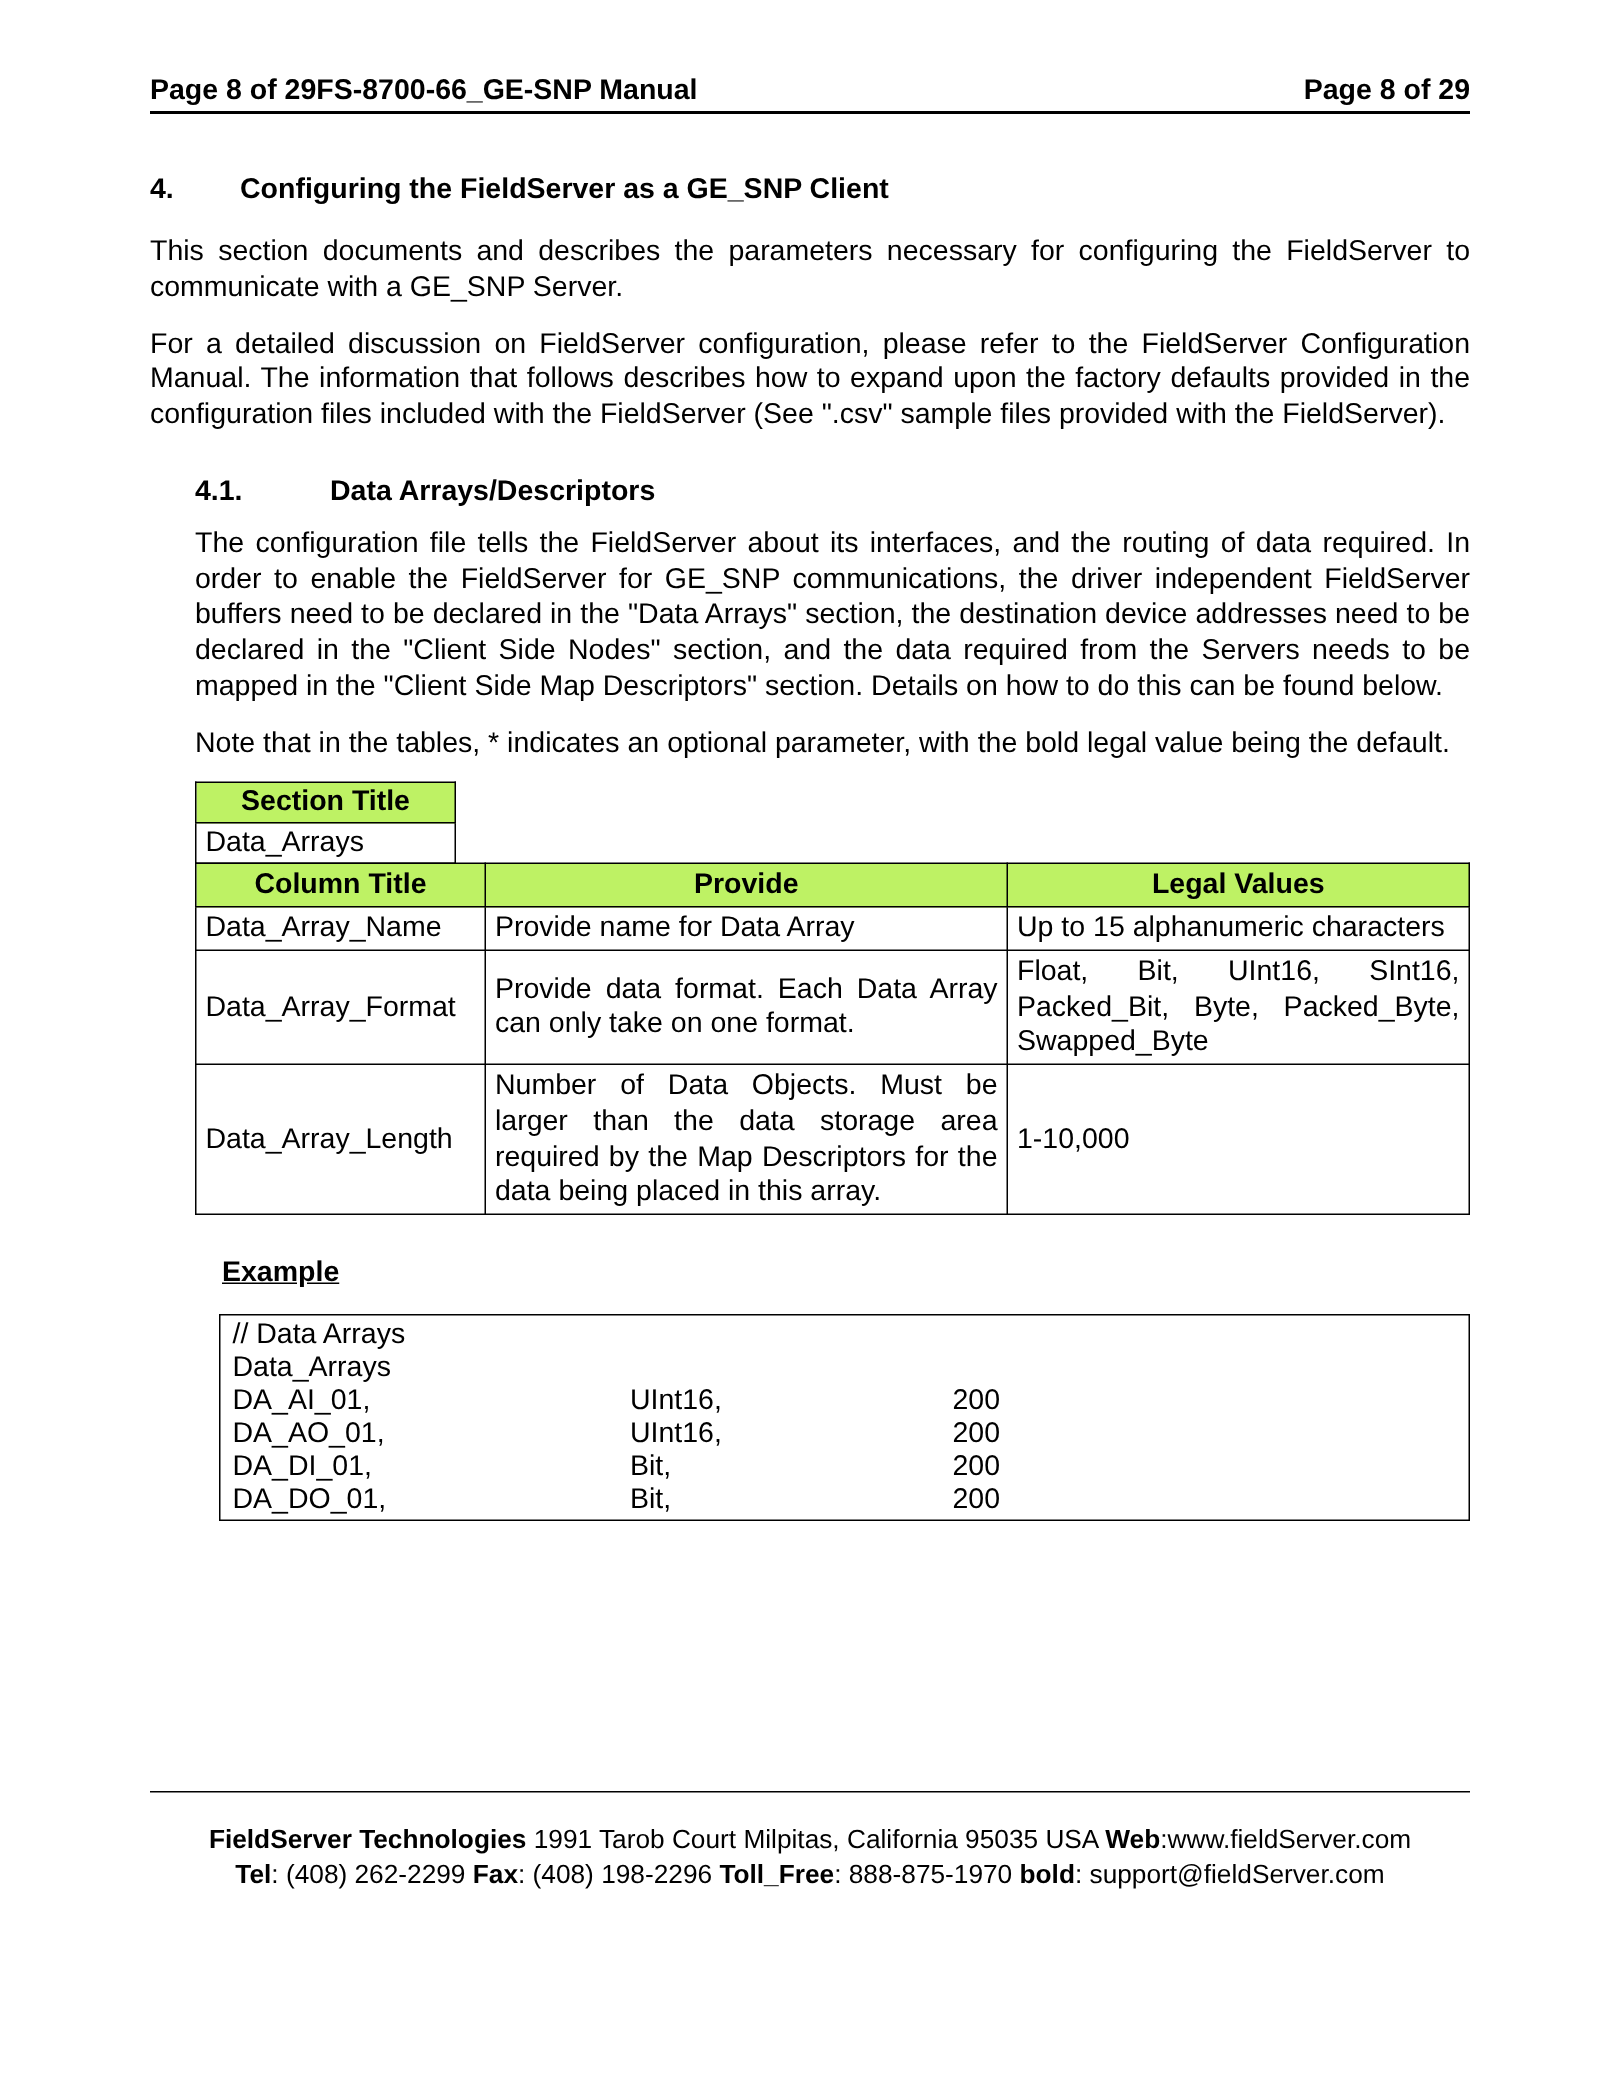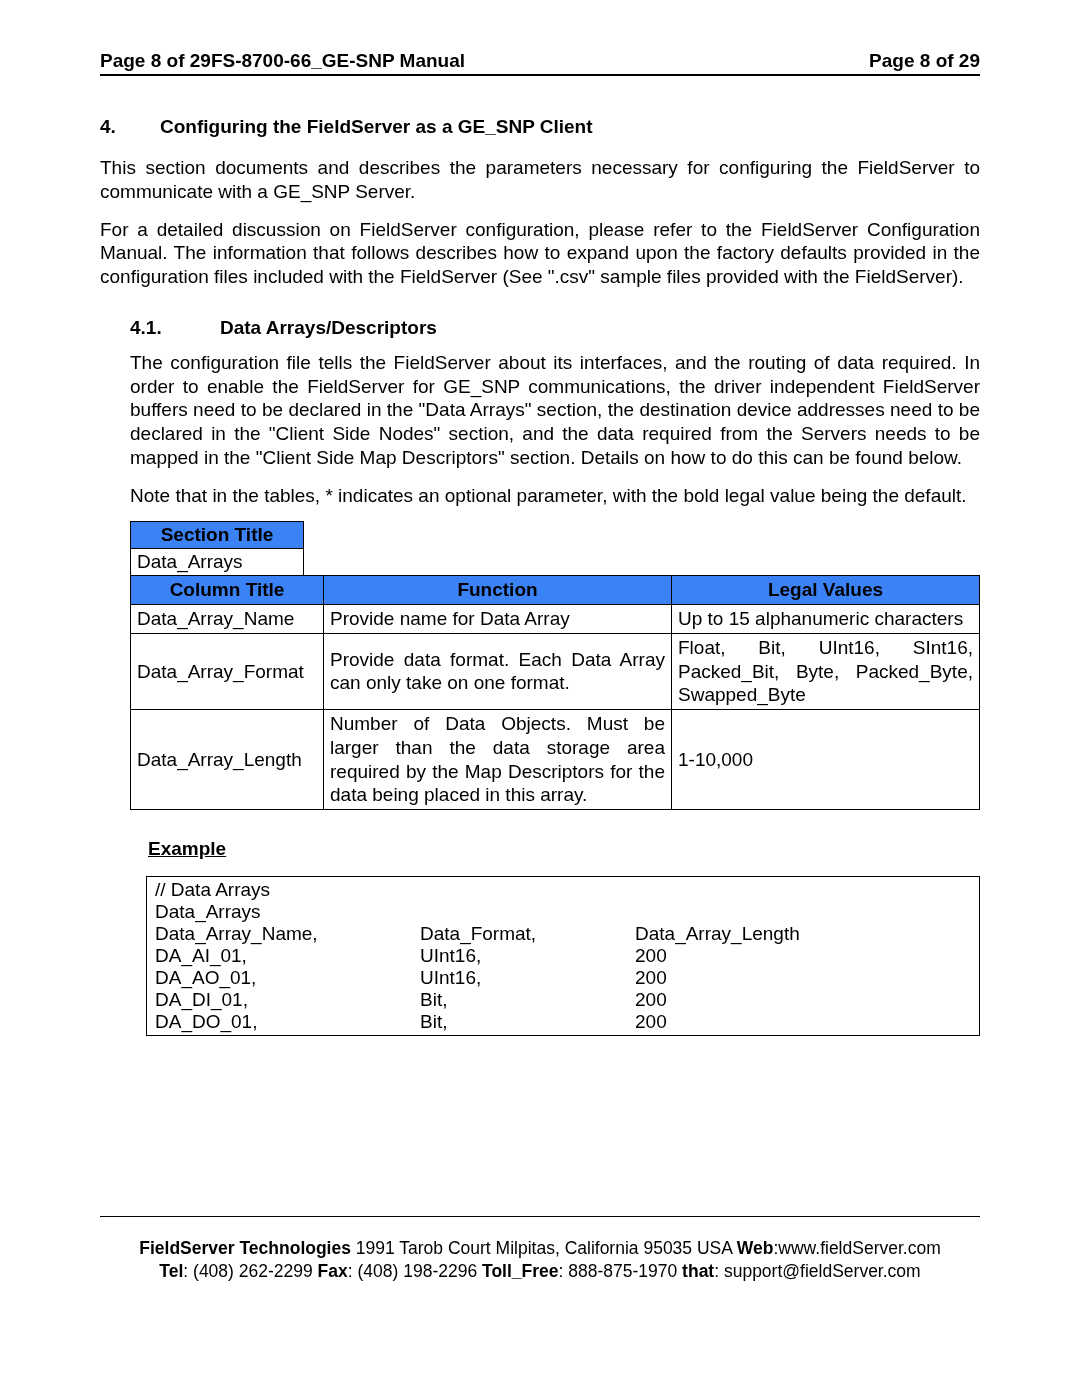--- a/index.html
+++ b/index.html
@@ -54,21 +54,21 @@
     border-collapse: collapse;
     font-size: 19px;
   }
   td, th {
     border: 1px solid #000;
     padding: 2px 6px;
     vertical-align: middle;
     text-align: left;
   }
   .hdr-cell {
-    background: #3b82f6;
+    background: #bef264;
     font-weight: bold;
     text-align: center;
   }
   .section-table { margin-top: 6px; }
   .main-table {
     width: 100%;
     margin-top: -1px;
   }
   .main-table td { line-height: 1.25; }
   .col1 { width: 180px; }
@@ -133,21 +133,21 @@
       <tr>
             <td>Data_Arrays</td>
           </tr>
     </tbody>
       </table>
 
     <table class="main-table">
       <tbody>
           <tr>
         <td class="hdr-cell col1">Column Title</td>
-        <td class="hdr-cell col2">Function</td>
+        <td class="hdr-cell col2">Provide</td>
         <td class="hdr-cell">Legal Values</td>
       </tr>
       <tr>
         <td>Data_Array_Name</td>
         <td>Provide name for Data Array</td>
         <td style="text-align:justify;">Up to 15 alphanumeric characters</td>
       </tr>
       <tr>
         <td>Data_Array_Format</td>
         <td style="text-align:justify;">Provide data format. Each Data Array can only take on one format.</td>
@@ -168,25 +168,20 @@
         <div class="c1">//    Data Arrays</div>
         <div class="c2"></div>
         <div class="c3"></div>
       </div>
       <div class="row">
         <div class="c1">Data_Arrays</div>
         <div class="c2"></div>
         <div class="c3"></div>
       </div>
       <div class="row">
-        <div class="c1">Data_Array_Name,</div>
-        <div class="c2">Data_Format,</div>
-        <div class="c3">Data_Array_Length</div>
-      </div>
-      <div class="row">
         <div class="c1">DA_AI_01,</div>
         <div class="c2">UInt16,</div>
         <div class="c3">200</div>
       </div>
       <div class="row">
         <div class="c1">DA_AO_01,</div>
         <div class="c2">UInt16,</div>
         <div class="c3">200</div>
       </div>
       <div class="row">
@@ -200,17 +195,17 @@
         <div class="c3">200</div>
       </div>
     </div>
   </div>
 
   <div class="footer-sep">
     <div>
       <span class="b">FieldServer Technologies</span><span> 1991 Tarob Court Milpitas, California 95035 USA  </span><span class="b">Web</span><span>:www.fieldServer.com</span>
     </div>
     <div>
-      <span class="b">Tel</span><span>: (408) 262-2299   </span><span class="b">Fax</span><span>: (408) 198-2296   </span><span class="b">Toll_Free</span><span>: 888-875-1970   </span><span class="b">that</span><span>: support@fieldServer.com</span>
+      <span class="b">Tel</span><span>: (408) 262-2299   </span><span class="b">Fax</span><span>: (408) 198-2296   </span><span class="b">Toll_Free</span><span>: 888-875-1970   </span><span class="b">bold</span><span>: support@fieldServer.com</span>
     </div>
   </div>
 
 </div>
 
 </body></html>

